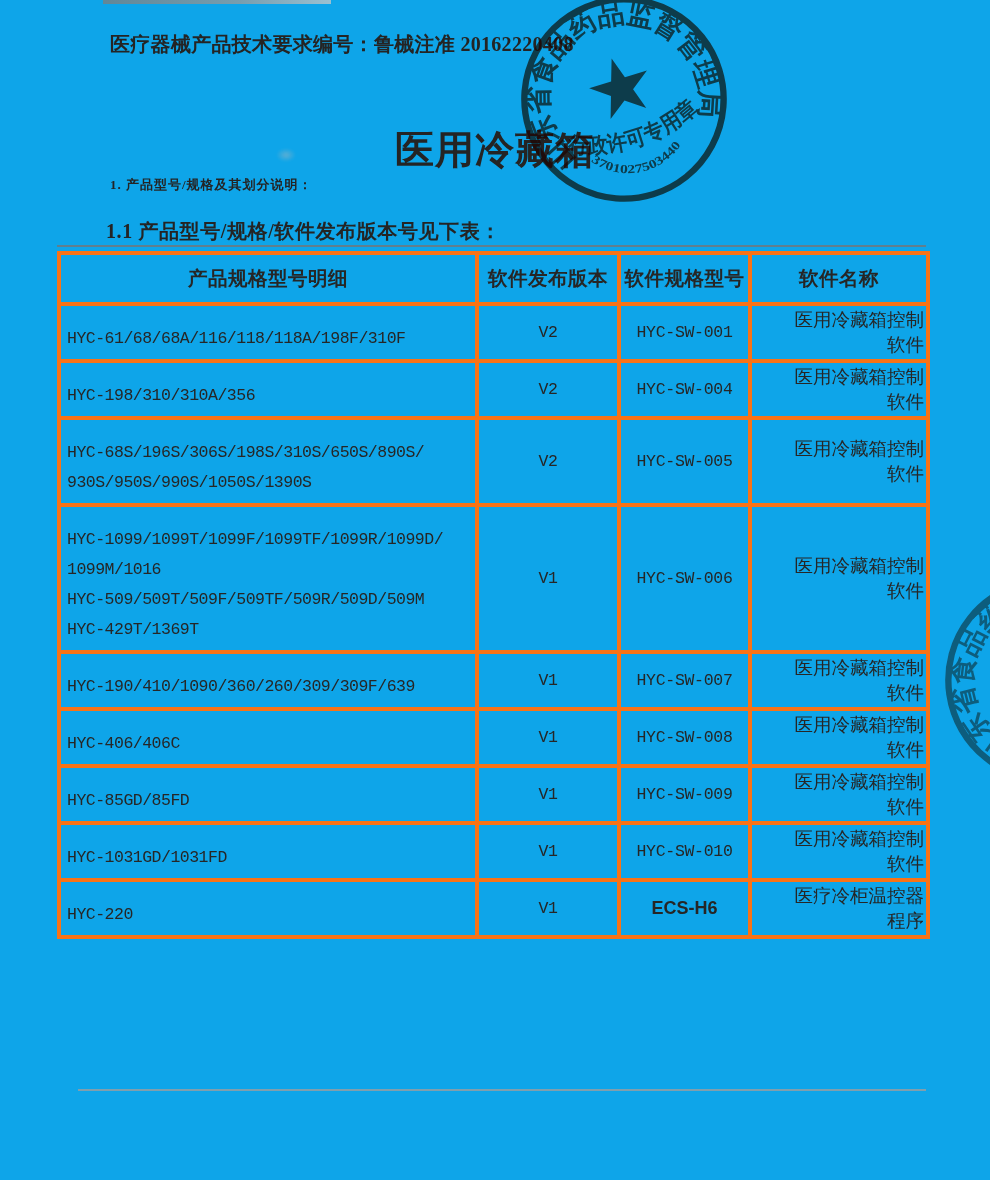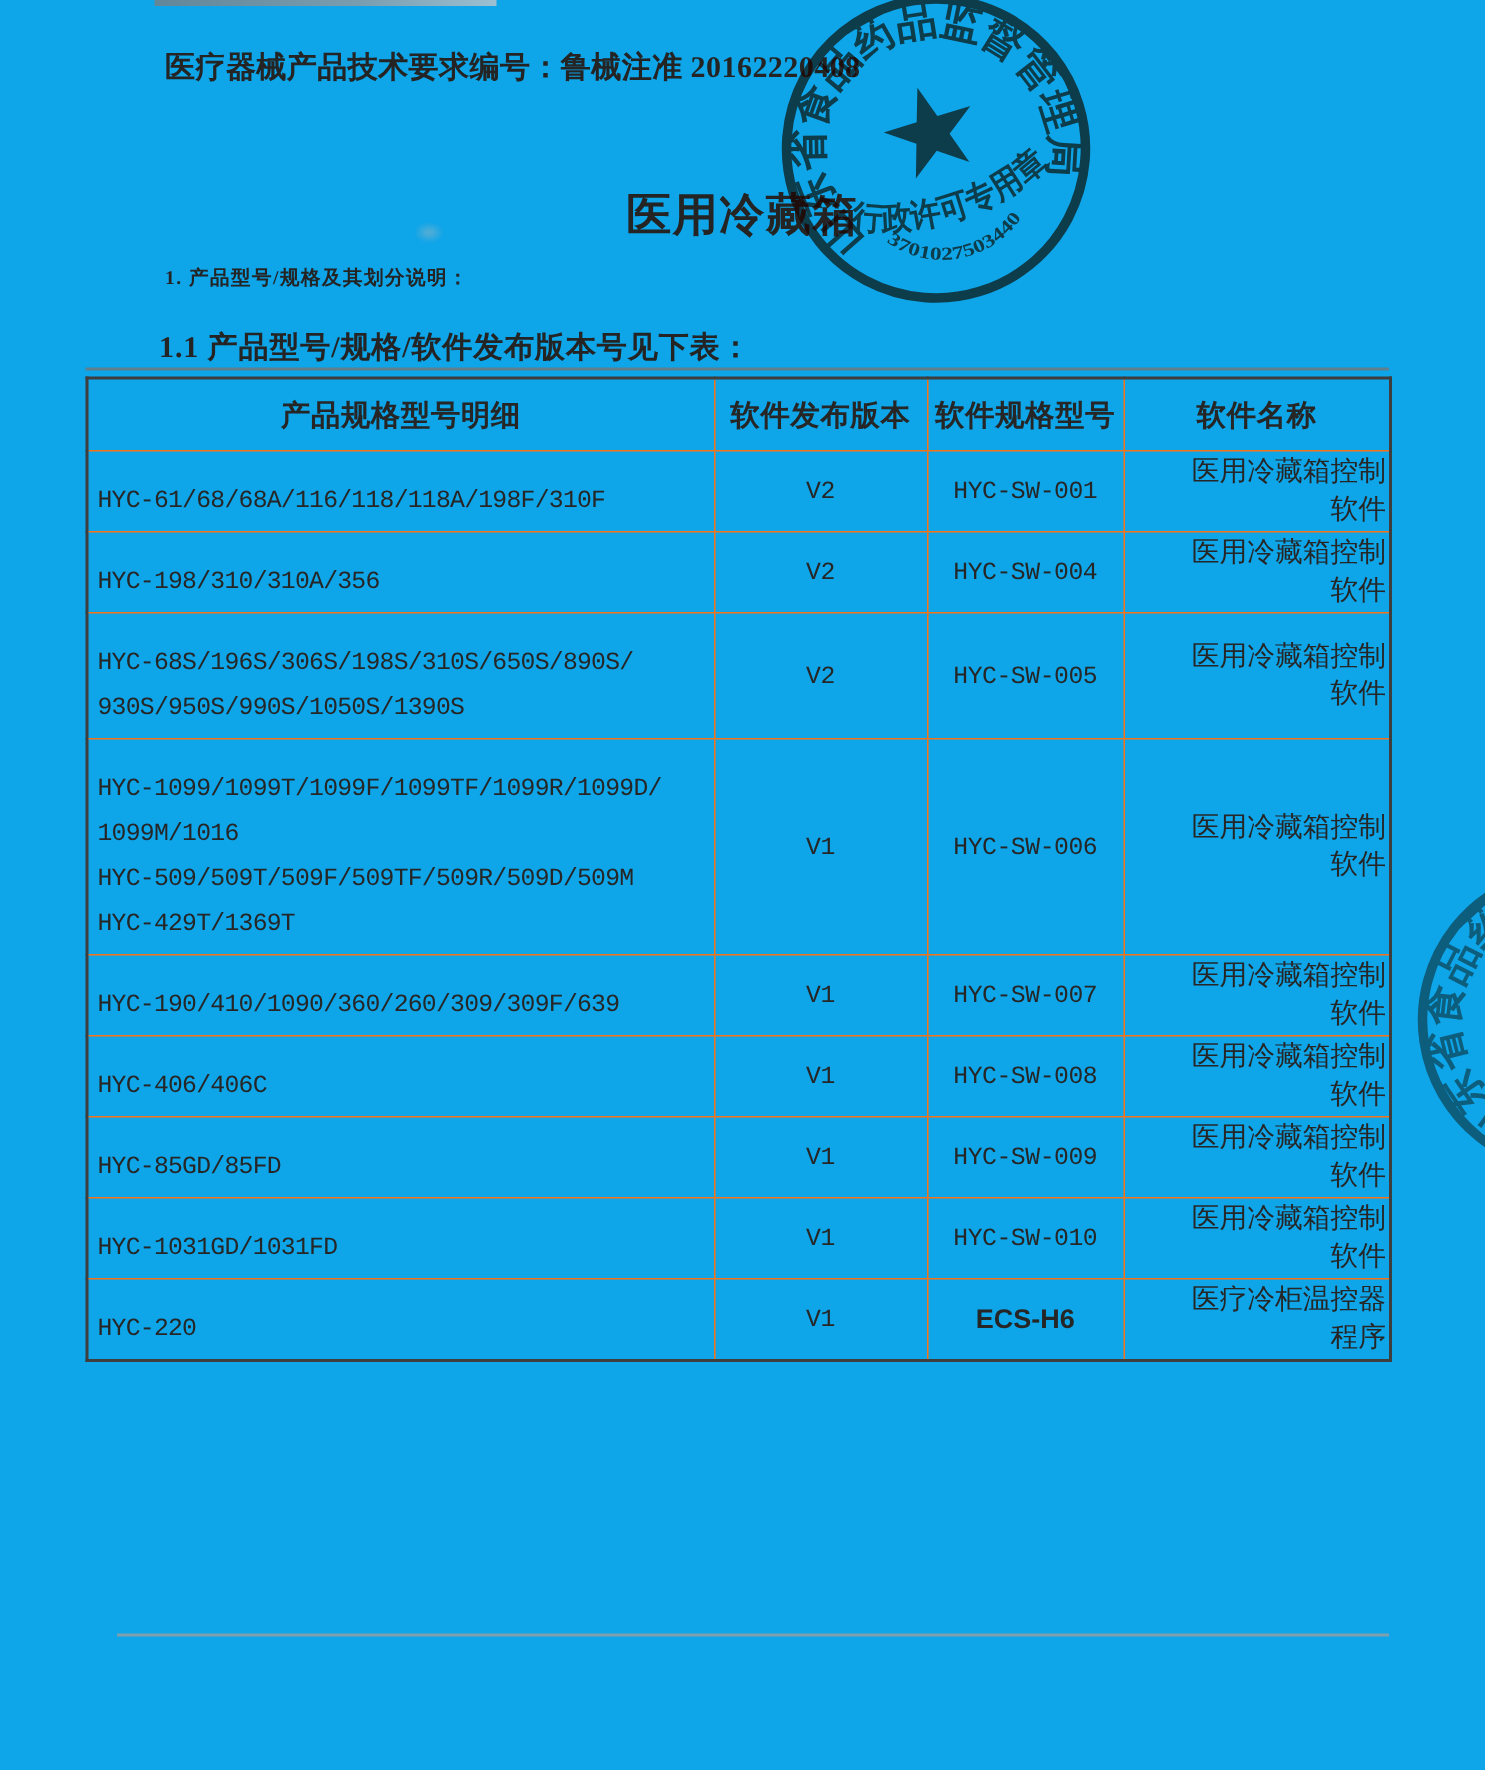--- a/index.html
+++ b/index.html
@@ -11,27 +11,27 @@
   
   .top-streak{position:absolute;left:103px;top:0;width:228px;height:4px;
     background:linear-gradient(90deg,#7d7d7d,#9b9b9b 60%,#c9c9c9);opacity:.75;}
   .smudge{position:absolute;left:276px;top:148px;width:20px;height:14px;border-radius:50%;
     background:radial-gradient(closest-side,#b9b9b9,rgba(255,255,255,0));opacity:.45;filter:blur(1px);}
   .table-preline{position:absolute;left:57px;top:245px;width:869px;height:2px;background:#757575;opacity:.8;}
   .table-postline{position:absolute;left:78px;top:1089px;width:848px;height:2px;background:#9e9e9e;opacity:.8;}
   
   .doc-number{position:absolute;left:110px;top:31px;font-size:20px;font-weight:700;letter-spacing:.3px;}
   .doc-title{position:absolute;left:0;top:123px;width:990px;text-align:center;
-    font-size:30px;font-weight:700;letter-spacing:1px;}
+    font-size:39px;font-weight:700;letter-spacing:1px;}
   .sec1{position:absolute;left:110px;top:176px;font-size:13px;font-weight:700;letter-spacing:1px;}
   .sec11{position:absolute;left:106px;top:218px;font-size:20px;font-weight:600;letter-spacing:.6px;}
   
   table.spec{position:absolute;left:57px;top:251px;width:869px;border-collapse:collapse;
     table-layout:fixed;background:transparent;}
-  table.spec th, table.spec td{border:1px solid #f97316;vertical-align:middle;color:#262626;}
+  table.spec th, table.spec td{border:4px solid #f97316;vertical-align:middle;color:#262626;}
   table.spec{border:2px solid #3e3e3e;}
   table.spec thead th{height:45px;font-size:19.5px;font-weight:700;text-align:center;
     font-family:"Liberation Serif", serif;letter-spacing:.5px;}
   td.col-models{font-family:"Liberation Mono", monospace;font-size:16.5px;line-height:30px;
     text-align:left;padding:18px 4px 5px 6px;white-space:pre-line;letter-spacing:-.5px;}
   td.col-version, td.col-code{font-family:"Liberation Mono", monospace;font-size:16.5px;
     text-align:center;padding:2px;letter-spacing:-.3px;}
   td.col-code.sans{font-family:"Liberation Sans", sans-serif;font-size:18px;font-weight:600;letter-spacing:0;}
   td.col-name{font-size:18.5px;line-height:25px;text-align:right;padding:1px 2px;
     white-space:pre-line;font-family:"Liberation Serif", serif;}

